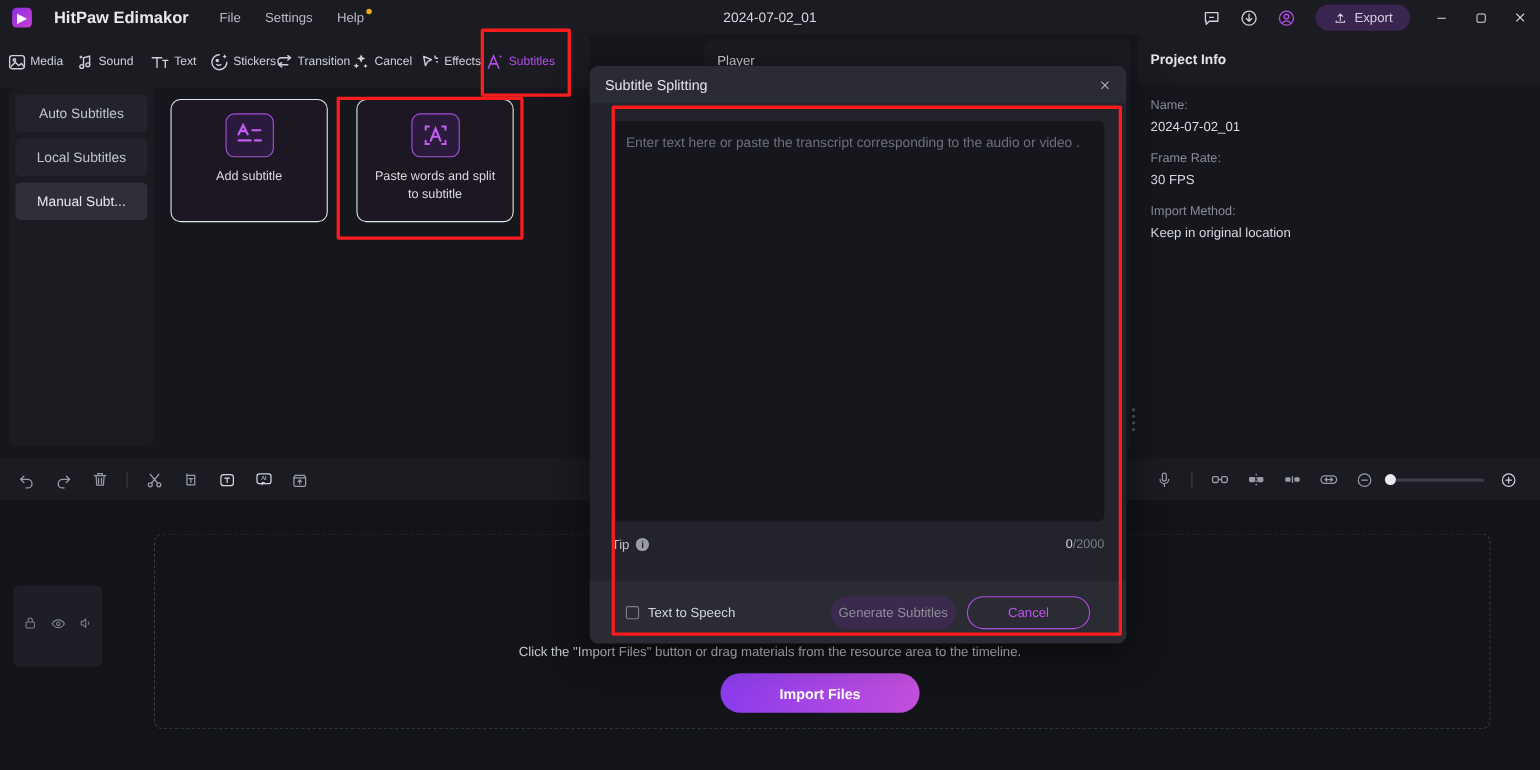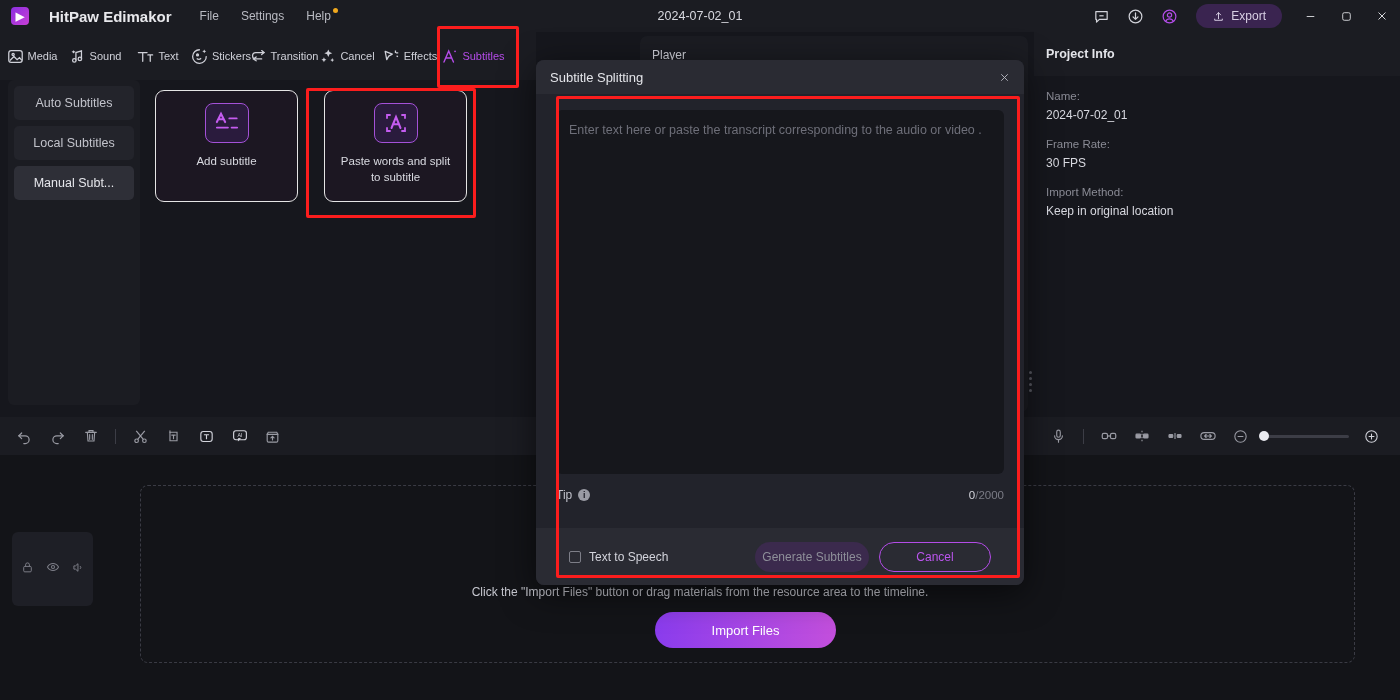--- a/index.html
+++ b/index.html
@@ -133,21 +133,21 @@
     display: flex; align-items: center; justify-content: center; gap: 12px; color: #7d7e88;
   }
   .dropzone {
     position: absolute; left: 140px; top: 485px; width: 1215px; height: 178px;
     border: 1px dashed #3a3b44; border-radius: 8px;
   }
   .dz-hint { position: absolute; left: 0; right: 0; top: 585px; text-align: center; color: #c6c7cf; font-size: 12px; }
   .import-btn {
     position: absolute; left: 655px; top: 612px; width: 181px; height: 36px;
     border-radius: 18px; background: linear-gradient(90deg,#8a3ced,#c34fdc);
-    color: #fff; font-size: 13px; font-weight: normal;
+    color: #fff; font-size: 13px; font-weight: bold;
     display: flex; align-items: center; justify-content: center;
   }
 
   
   .modal {
     position: absolute; left: 536px; top: 60px; width: 488px; height: 525px;
     background: #22232b; border-radius: 8px; overflow: hidden;
     box-shadow: 0 8px 34px rgba(0,0,0,.55);
   }
   .modal-head { height: 34px; background: #2a2b33; display: flex; align-items: center; }

